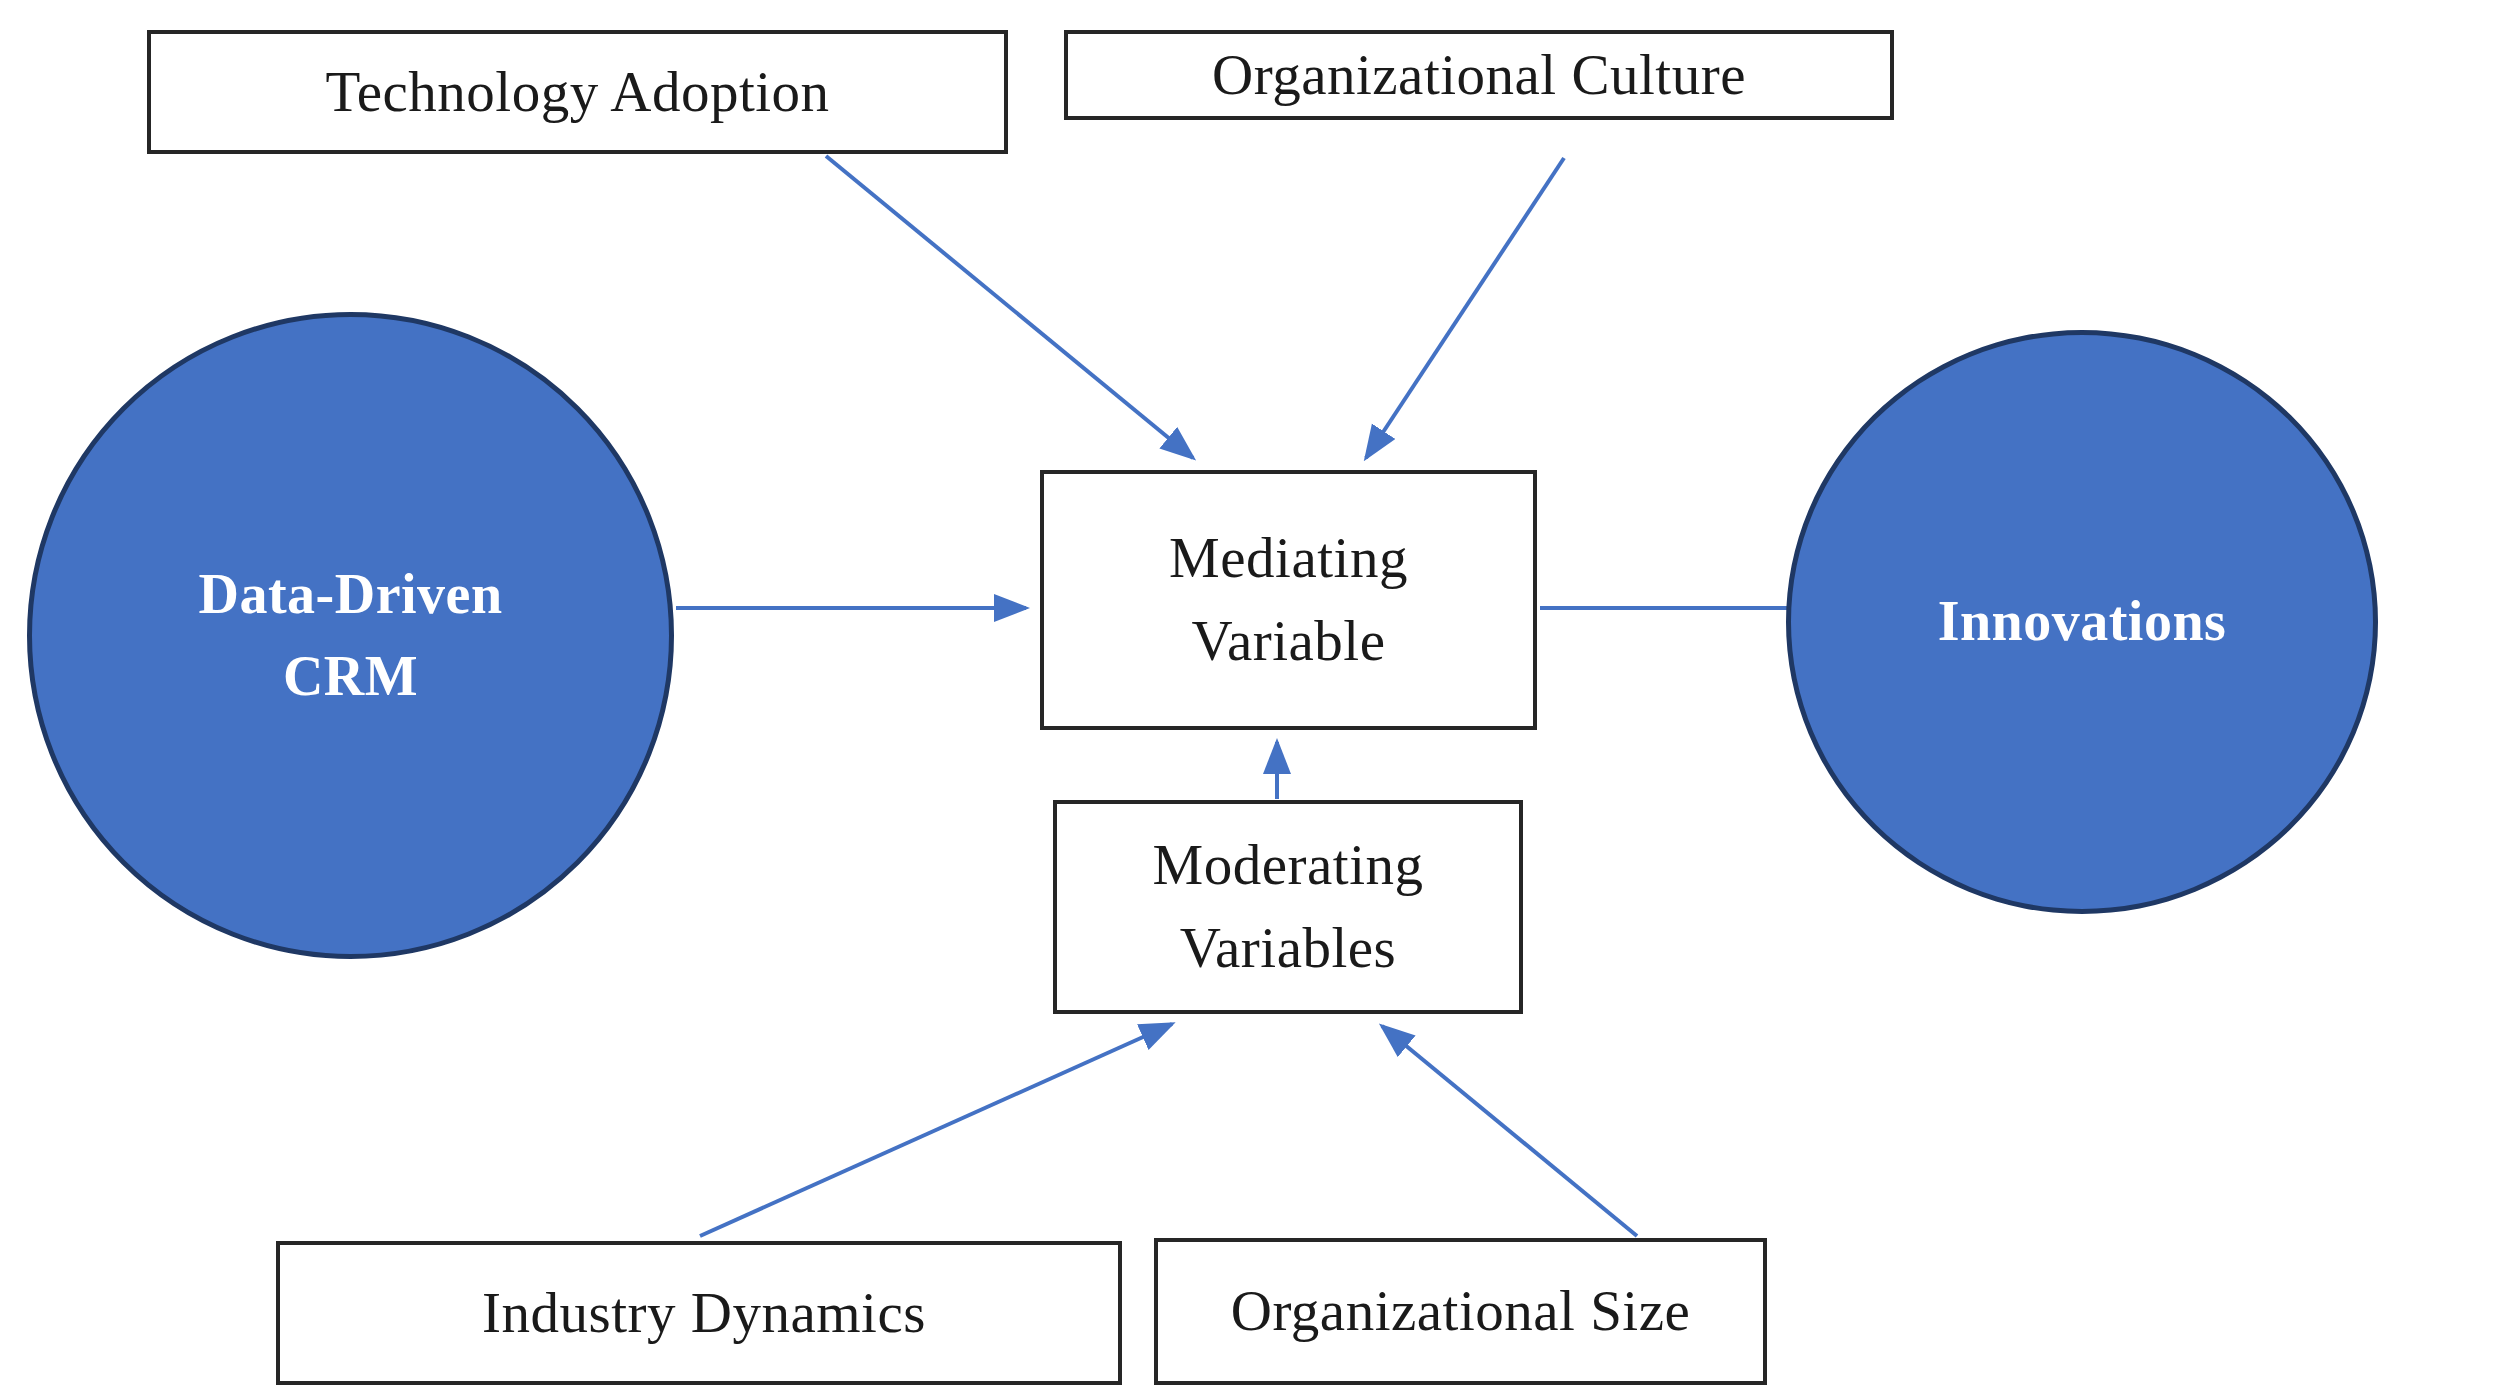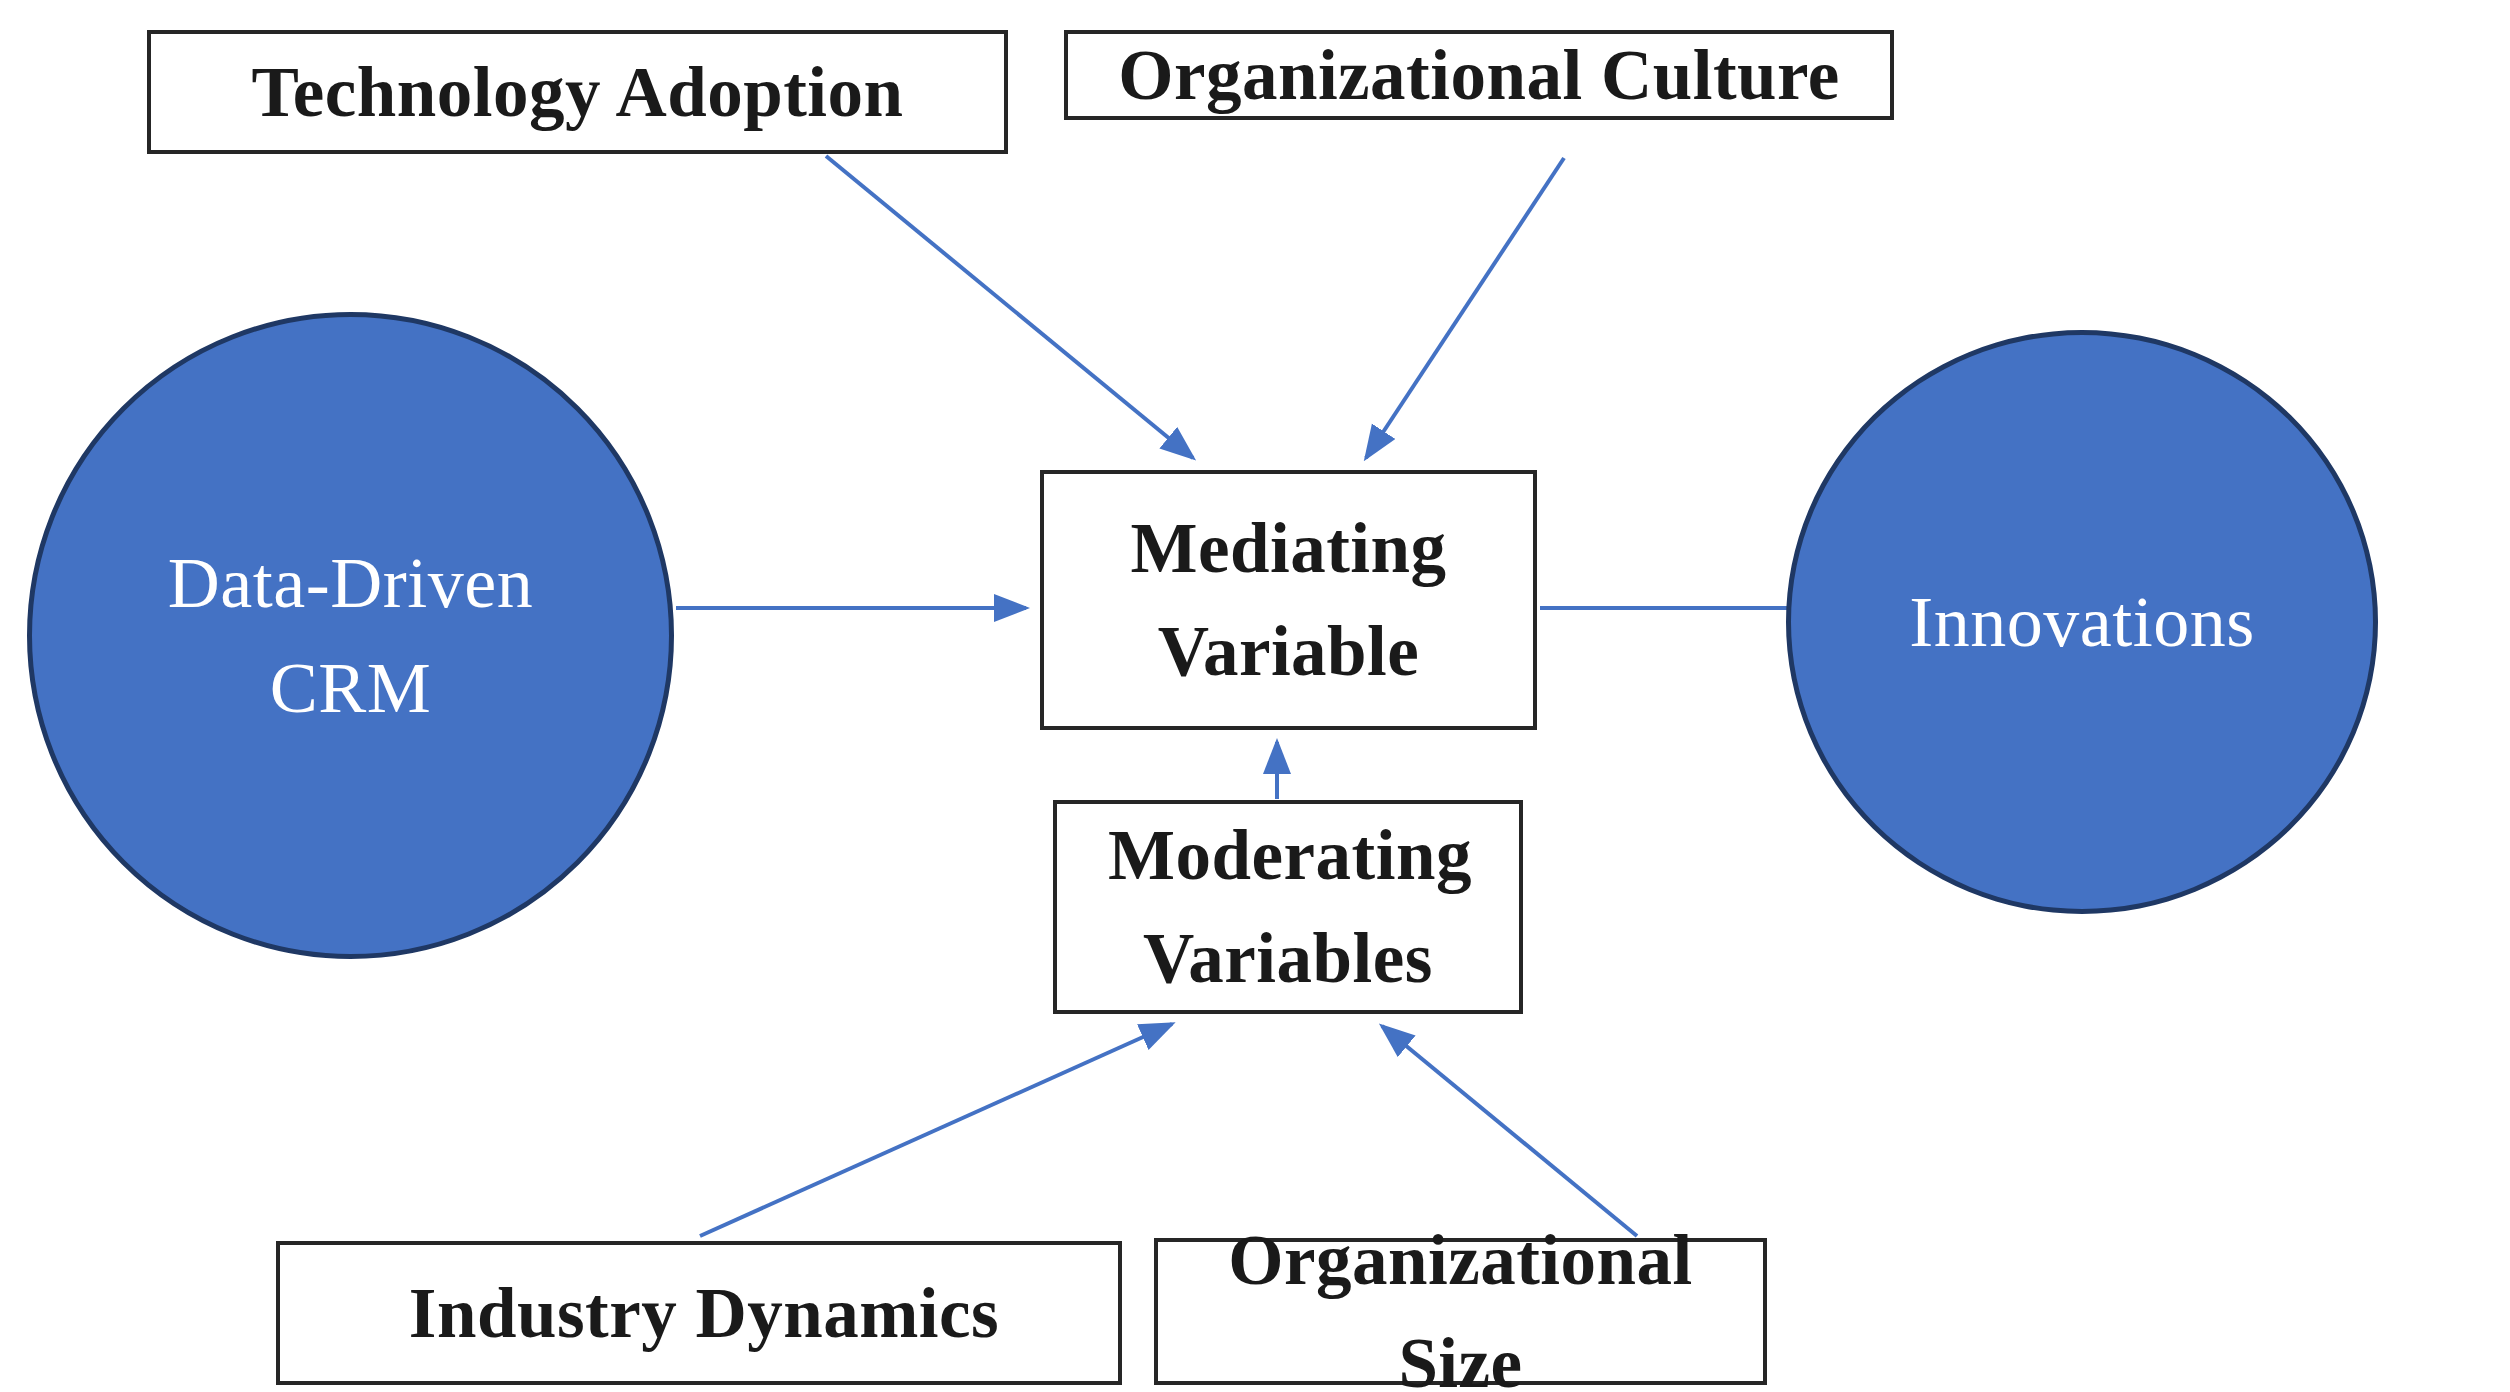--- a/index.html
+++ b/index.html
@@ -34,40 +34,39 @@
     position: absolute;
     background: var(--box-fill, #ffffff);
     border: 4px solid var(--box-border, #262626);
     display: flex;
     align-items: center;
     justify-content: center;
     text-align: center;
     box-sizing: border-box;
   }
   .node-box .label {
-    font-size: 71px;
+    font-size: 57px;
     line-height: 1.45;
     color: var(--box-text, #1a1a1a);
     letter-spacing: 0.5px;
-    font-weight: bold;
   }
   .node-circle {
     position: absolute;
     background: var(--node-fill, #4472C4);
     border: 5px solid var(--node-border, #1F3864);
     border-radius: 50%;
     display: flex;
     align-items: center;
     justify-content: center;
     text-align: center;
     box-sizing: border-box;
   }
   .node-circle .label {
-    font-size: 72px;
-    font-weight: normal;
+    font-size: 56px;
+    font-weight: bold;
     line-height: 1.45;
     color: var(--circle-text, #ffffff);
     letter-spacing: 0.5px;
   }
   
   #node-technology-adoption { left: 147px; top: 30px;  width: 861px; height: 124px; }
   #node-organizational-culture { left: 1064px; top: 30px; width: 830px; height: 90px; }
   #node-mediating-variable { left: 1040px; top: 470px; width: 497px; height: 260px; }
   #node-mediating-variable .label { max-width: 340px; text-align: center; }
   #node-moderating-variables { left: 1053px; top: 800px; width: 470px; height: 214px; }

